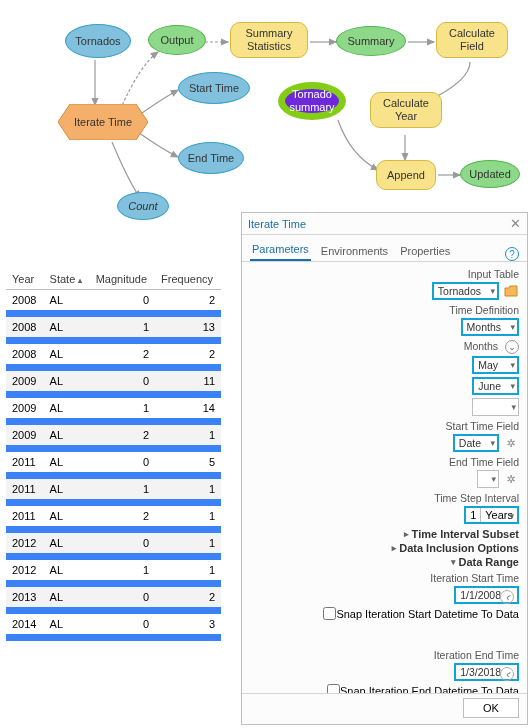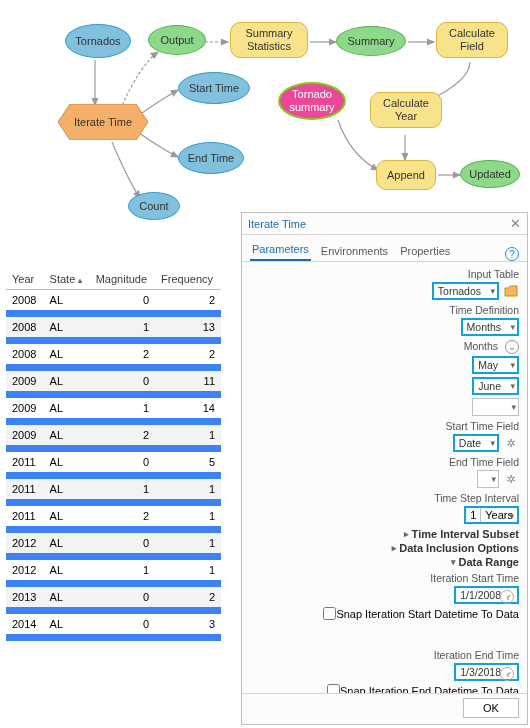--- a/index.html
+++ b/index.html
@@ -25,21 +25,21 @@
     align-items: center;
     justify-content: center;
     text-align: center;
     font-size: 11px;
     color: #333;
     padding: 2px 4px;
     line-height: 1.15;
   }
   .ell-blue   { background: #82c1dd; border: 1px solid #3a9fc7; border-radius: 50%; }
   .ell-green  { background: #8ed989; border: 1px solid #4fb44b; border-radius: 50%; }
-  .ell-dblue  { background: #ec4899; border: 2px solid #84cc16; border-radius: 50%; color: #fff; }
+  .ell-dblue  { background: #6d28d9; border: 7px solid #84cc16; border-radius: 50%; color: #fff; }
   .rect-yel   { background: #f8e38a; border: 1px solid #d6b93e; border-radius: 10px; }
   .hex { background: none; border: none; }
   .hex svg { position: absolute; left:0; top:0; }
   .hex span { position: relative; z-index: 2; }
   .arrow { stroke: #9a9a9a; stroke-width: 1.2; fill: none; }
   .arrowhead { fill: #9a9a9a; }
   .arrow.dash { stroke-dasharray: 3 2; }
 
   .table-wrap {
     position: absolute;
@@ -188,21 +188,21 @@
 
   <div class="node ell-blue" style="left:65px;top:24px;width:66px;height:34px;">Tornados</div>
   <div class="node hex" style="left:58px;top:104px;width:90px;height:36px;">
     <svg width="90" height="36">
         <polygon points="12,0 78,0 90,18 78,36 12,36 0,18" fill="#f4b06a" stroke="#d68a36"></polygon>
       </svg>
     <span>Iterate Time</span>
   </div>
   <div class="node ell-blue" style="left:178px;top:72px;width:72px;height:32px;">Start Time</div>
   <div class="node ell-blue" style="left:178px;top:142px;width:66px;height:32px;">End Time</div>
-  <div class="node ell-blue" style="left:128px;top:192px;width:52px;height:28px;">Count</div>
+  <div class="node ell-blue" style="left:117px;top:192px;width:52px;height:28px;font-style:italic;">Count</div>
   <div class="node ell-green" style="left:148px;top:25px;width:58px;height:30px;">Output</div>
   <div class="node rect-yel" style="left:230px;top:22px;width:78px;height:36px;white-space:pre-line;">Summary
 Statistics</div>
   <div class="node ell-green" style="left:336px;top:26px;width:70px;height:30px;">Summary</div>
   <div class="node rect-yel" style="left:436px;top:22px;width:72px;height:36px;white-space:pre-line;">Calculate
 Field</div>
   <div class="node ell-dblue" style="left:278px;top:82px;width:68px;height:38px;white-space:pre-line;">Tornado
 summary</div>
   <div class="node rect-yel" style="left:370px;top:92px;width:72px;height:36px;white-space:pre-line;">Calculate
 Year</div>

